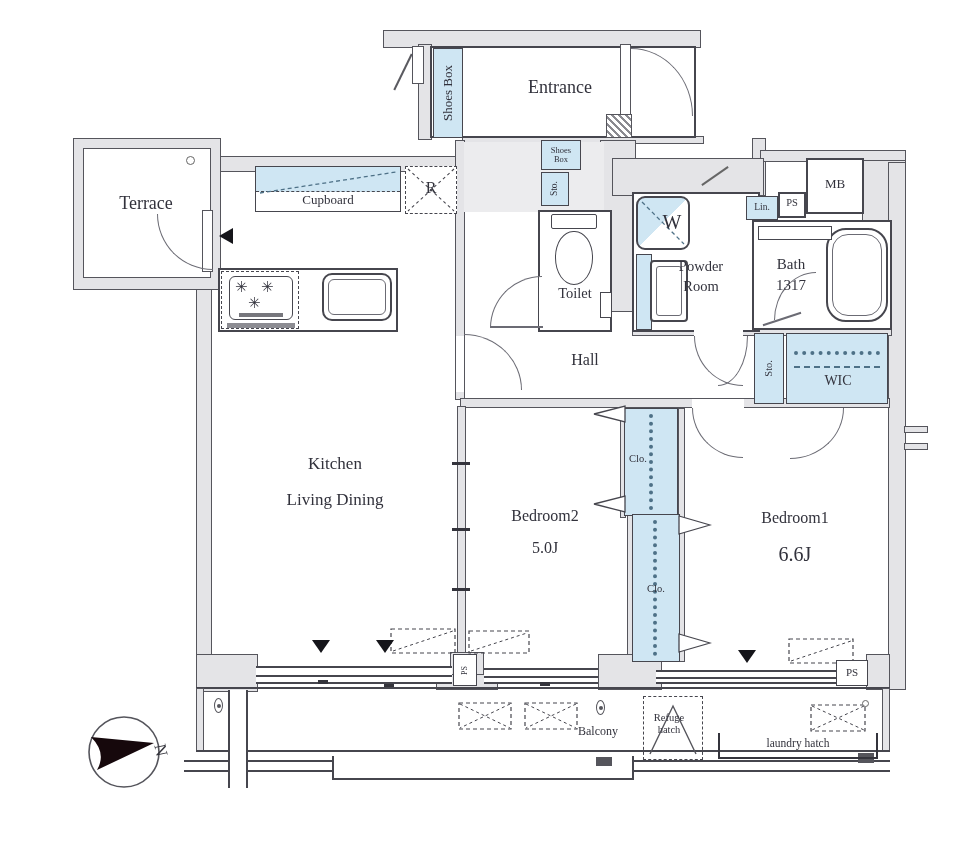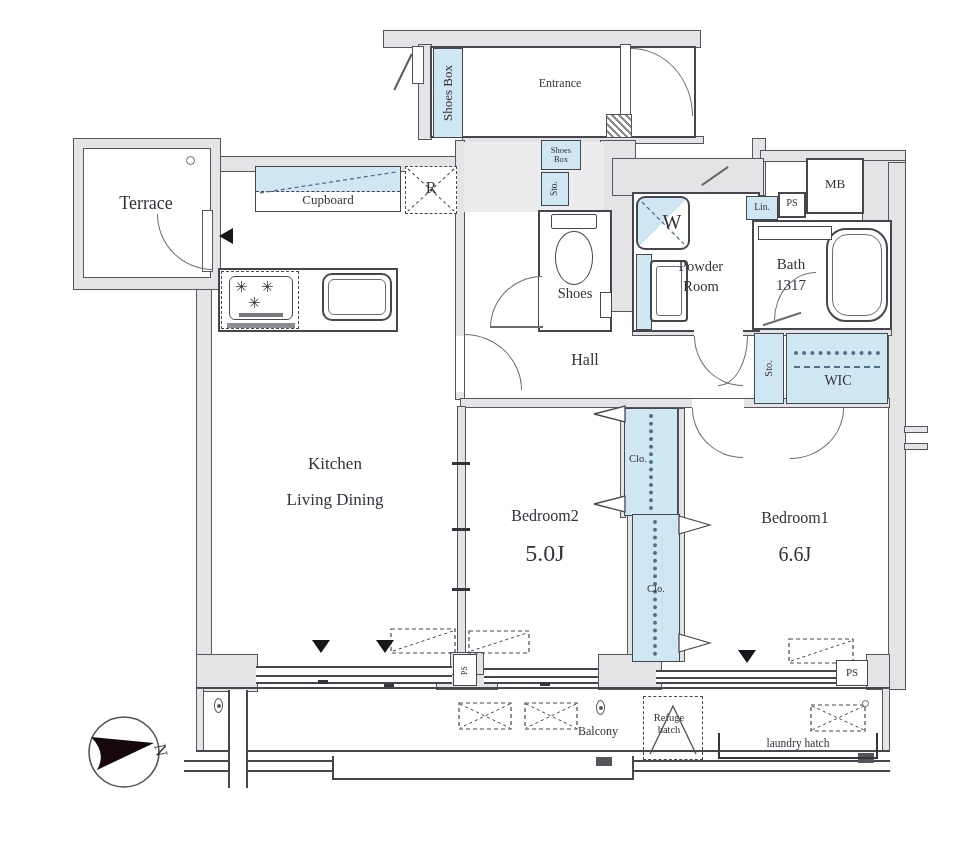--- a/index.html
+++ b/index.html
@@ -258,40 +258,40 @@
   <div class="abs faucet" style="left:596px;top:700px"></div>
   <div class="abs drain" style="left:186px;top:156px;width:9px;height:9px"></div>
   <div class="abs drain" style="left:862px;top:700px;width:7px;height:7px"></div>
 
   <svg class="abs" width="110" height="90" style="left:78px;top:710px">
     <circle cx="46" cy="42" r="35" fill="none" stroke="#55555c" stroke-width="1.6"></circle>
     <path d="M13,27 L76,33 L19,60 Q29,43 13,27 Z" fill="#16080c"></path>
     <text x="82" y="40" font-size="17" font-family="Liberation Serif, serif" fill="#33333b" transform="rotate(78 82 34)">N</text>
   </svg>
 
-  <div class="abs lbl" style="left:480px;top:76px;width:160px;font-size:12px">Entrance</div>
+  <div class="abs lbl" style="left:480px;top:76px;width:160px;font-size:18px">Entrance</div>
   <div class="abs lbl" style="left:90px;top:192px;width:112px;font-size:18px">Terrace</div>
-  <div class="abs lbl" style="left:538px;top:284px;width:74px;font-size:14.5px">Shoes</div>
+  <div class="abs lbl" style="left:538px;top:284px;width:74px;font-size:14.5px">Toilet</div>
   <div class="abs lbl" style="left:648px;top:256px;width:106px;font-size:14.5px;line-height:20px">
     <div>Powder</div>
     <div>Room</div>
   </div>
   <div class="abs lbl" style="left:752px;top:254px;width:78px;font-size:15px;line-height:21px">
     <div>Bath</div>
     <div>1317</div>
   </div>
   <div class="abs lbl" style="left:806px;top:176px;width:58px;font-size:13px">MB</div>
   <div class="abs lbl" style="left:778px;top:196px;width:28px;font-size:10.5px">PS</div>
   <div class="abs lbl" style="left:545px;top:350px;width:80px;font-size:16px">Hall</div>
   <div class="abs lbl" style="left:806px;top:372px;width:64px;font-size:14px">WIC</div>
   <div class="abs lbl" style="left:235px;top:446px;width:200px;font-size:17px;line-height:36px">
     <div>Kitchen</div>
     <div>Living Dining</div>
   </div>
   <div class="abs lbl" style="left:475px;top:506px;width:140px;font-size:16px">Bedroom2</div>
-  <div class="abs lbl" style="left:475px;top:538px;width:140px;font-size:24px">5.0J</div>
+  <div class="abs lbl" style="left:475px;top:538px;width:140px;font-size:16px">5.0J</div>
   <div class="abs lbl" style="left:720px;top:508px;width:150px;font-size:16px">Bedroom1</div>
   <div class="abs lbl" style="left:720px;top:542px;width:150px;font-size:20px">6.6J</div>
   <div class="abs lbl" style="left:608px;top:452px;width:60px;font-size:10.5px">Clo.</div>
   <div class="abs lbl" style="left:632px;top:582px;width:48px;font-size:10.5px">Clo.</div>
   <div class="abs lbl" style="left:538px;top:724px;width:120px;font-size:12px">Balcony</div>
 
 </div>
 
 </body></html>

